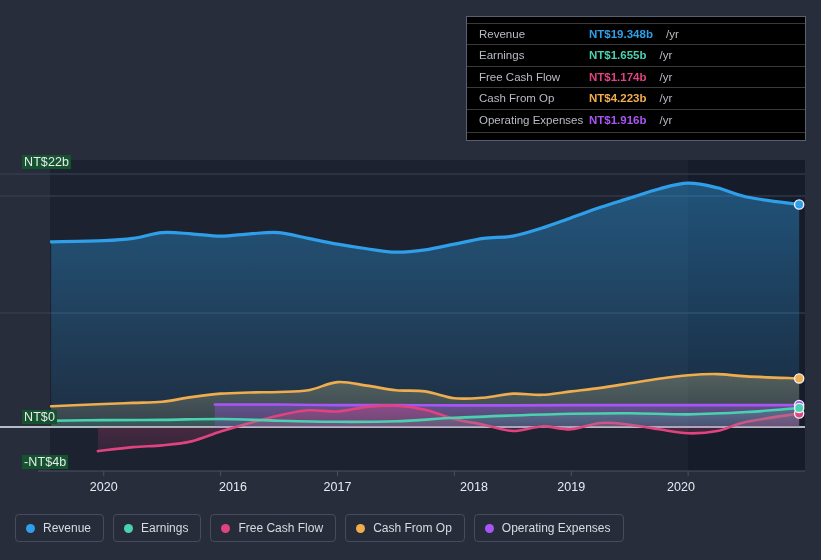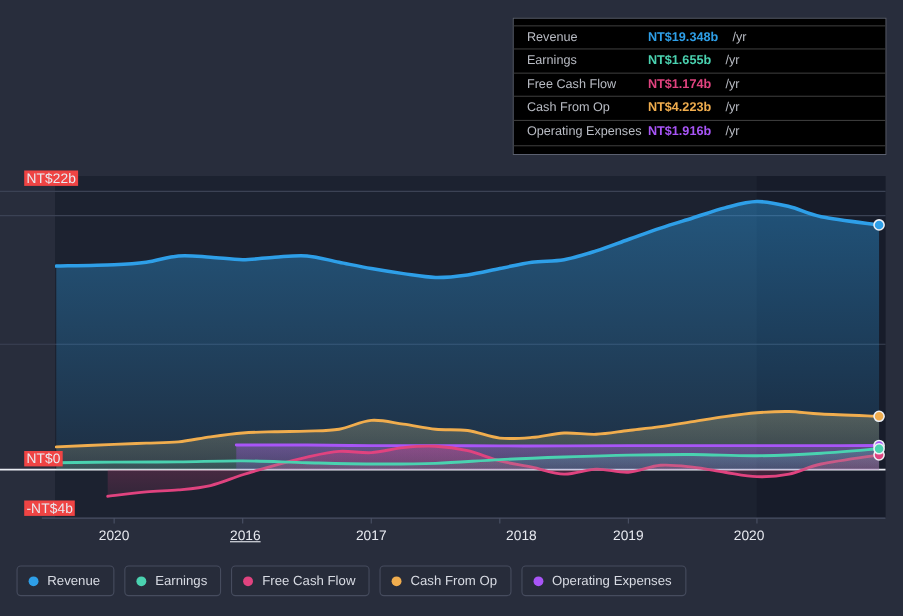--- a/index.html
+++ b/index.html
@@ -15,21 +15,21 @@
   
   .plot-svg{position:absolute;left:0;top:0;width:821px;height:560px;}
 
   
   .axis-label{
     position:absolute;
     color:#e8eaf0;
     font-size:12.5px;
     letter-spacing:.1px;
     white-space:nowrap;
-    background:#ef4444;
+    background:#14532d;
     padding:0 2px;
   }
   .y-lab-top{left:22px;top:155px;}
   .y-lab-zero{left:22px;top:410px;}
   .y-lab-bot{left:22px;top:455px;}
 
   .x-lab{
     position:absolute;
     top:480px;
     color:#e8eaf0;
@@ -166,21 +166,21 @@
       <circle cx="799.1563467492314" cy="413.499" r="4.6" fill="#e0437f" stroke="#eef1f6" stroke-width="1.4"></circle>
       <circle cx="799.1563467492314" cy="407.9675" r="4.6" fill="#4ad2b0" stroke="#eef1f6" stroke-width="1.4"></circle>
     </svg>
 
   <div class="axis-label y-lab-top">NT$22b</div>
   <div class="axis-label y-lab-zero">NT$0</div>
   <div class="axis-label y-lab-bot">-NT$4b</div>
 
   <div id="x-labels">
       <div class="x-lab" style="left: 103.762px;">2020</div>
-      <div class="x-lab" style="left: 223px; text-decoration: underline;">2016</div>
+      <div class="x-lab" style="left: 233px;">2016</div>
       <div class="x-lab" style="left: 337.508px;">2017</div>
       <div class="x-lab" style="left: 474px;">2018</div>
       <div class="x-lab" style="left: 571.254px;">2019</div>
       <div class="x-lab" style="left: 681px;">2020</div>
     </div>
 
   <div class="tooltip">
     <div id="tt-rows">
         <div class="tt-row">
           <div class="tt-key">Revenue</div>

